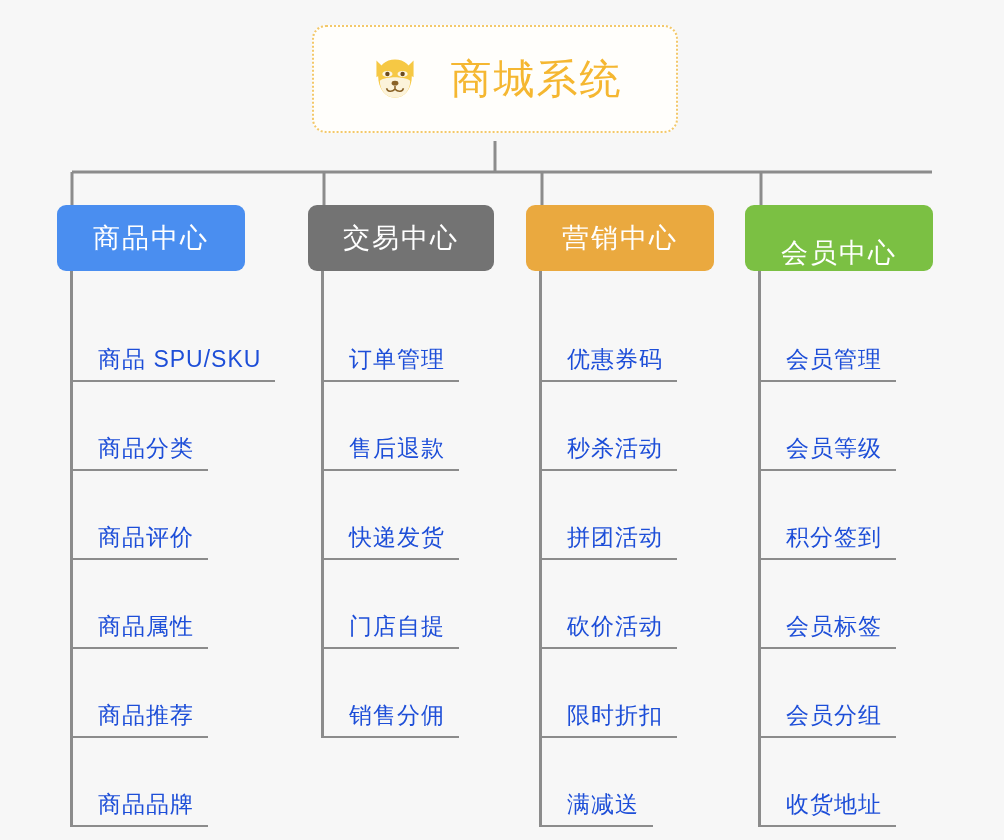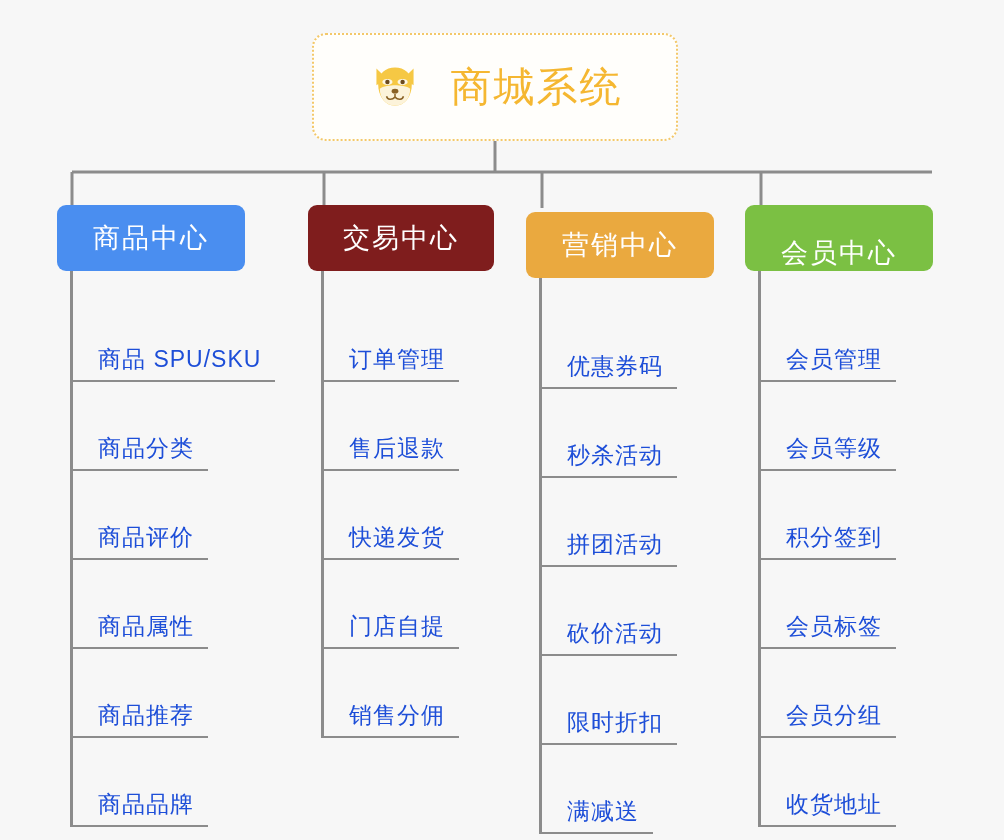--- a/index.html
+++ b/index.html
@@ -19,21 +19,21 @@
   #mindmap {
     position: relative;
     width: 1004px;
     height: 840px;
   }
 
   
   .root-node {
     position: absolute;
     left: 312px;
-    top: 33px;
+    top: 25px;
     width: 366px;
     height: 108px;
     box-sizing: border-box;
     background: #fffefb;
     border: 2px dotted #f3c86a;
     border-radius: 14px;
     display: flex;
     align-items: center;
     justify-content: center;
     gap: 29px;
@@ -68,21 +68,21 @@
     left: 0;
     top: 205px;
     width: 1004px;
   }
   .column {
     position: absolute;
     top: 0;
   }
   .col-0 { left: 57px;  width: 230px; }
   .col-1 { left: 308px; width: 200px; }
-  .col-2 { left: 526px; width: 200px; margin-top: 7px; }
+  .col-2 { left: 526px; width: 200px; }
   .col-3 { left: 745px; width: 200px; }
 
   .col-header {
     height: 66px;
     border-radius: 9px;
     display: flex;
     align-items: center;
     justify-content: center;
     color: #ffffff;
     font-size: 27px;
@@ -182,21 +182,21 @@
         <div class="leaf">
             <span class="leaf-inner"><span class="leaf-label">商品推荐</span></span>
           </div>
         <div class="leaf">
             <span class="leaf-inner"><span class="leaf-label">商品品牌</span></span>
           </div>
       </div>
     </div>
 
     <div class="column col-1">
-      <div class="col-header" style="background: #7f1d1d;">
+      <div class="col-header" style="background: #737373;">
         <span>交易中心</span>
       </div>
       <div class="branch">
         <div class="leaf">
             <span class="leaf-inner"><span class="leaf-label">订单管理</span></span>
           </div>
         <div class="leaf">
             <span class="leaf-inner"><span class="leaf-label">售后退款</span></span>
           </div>
         <div class="leaf">

